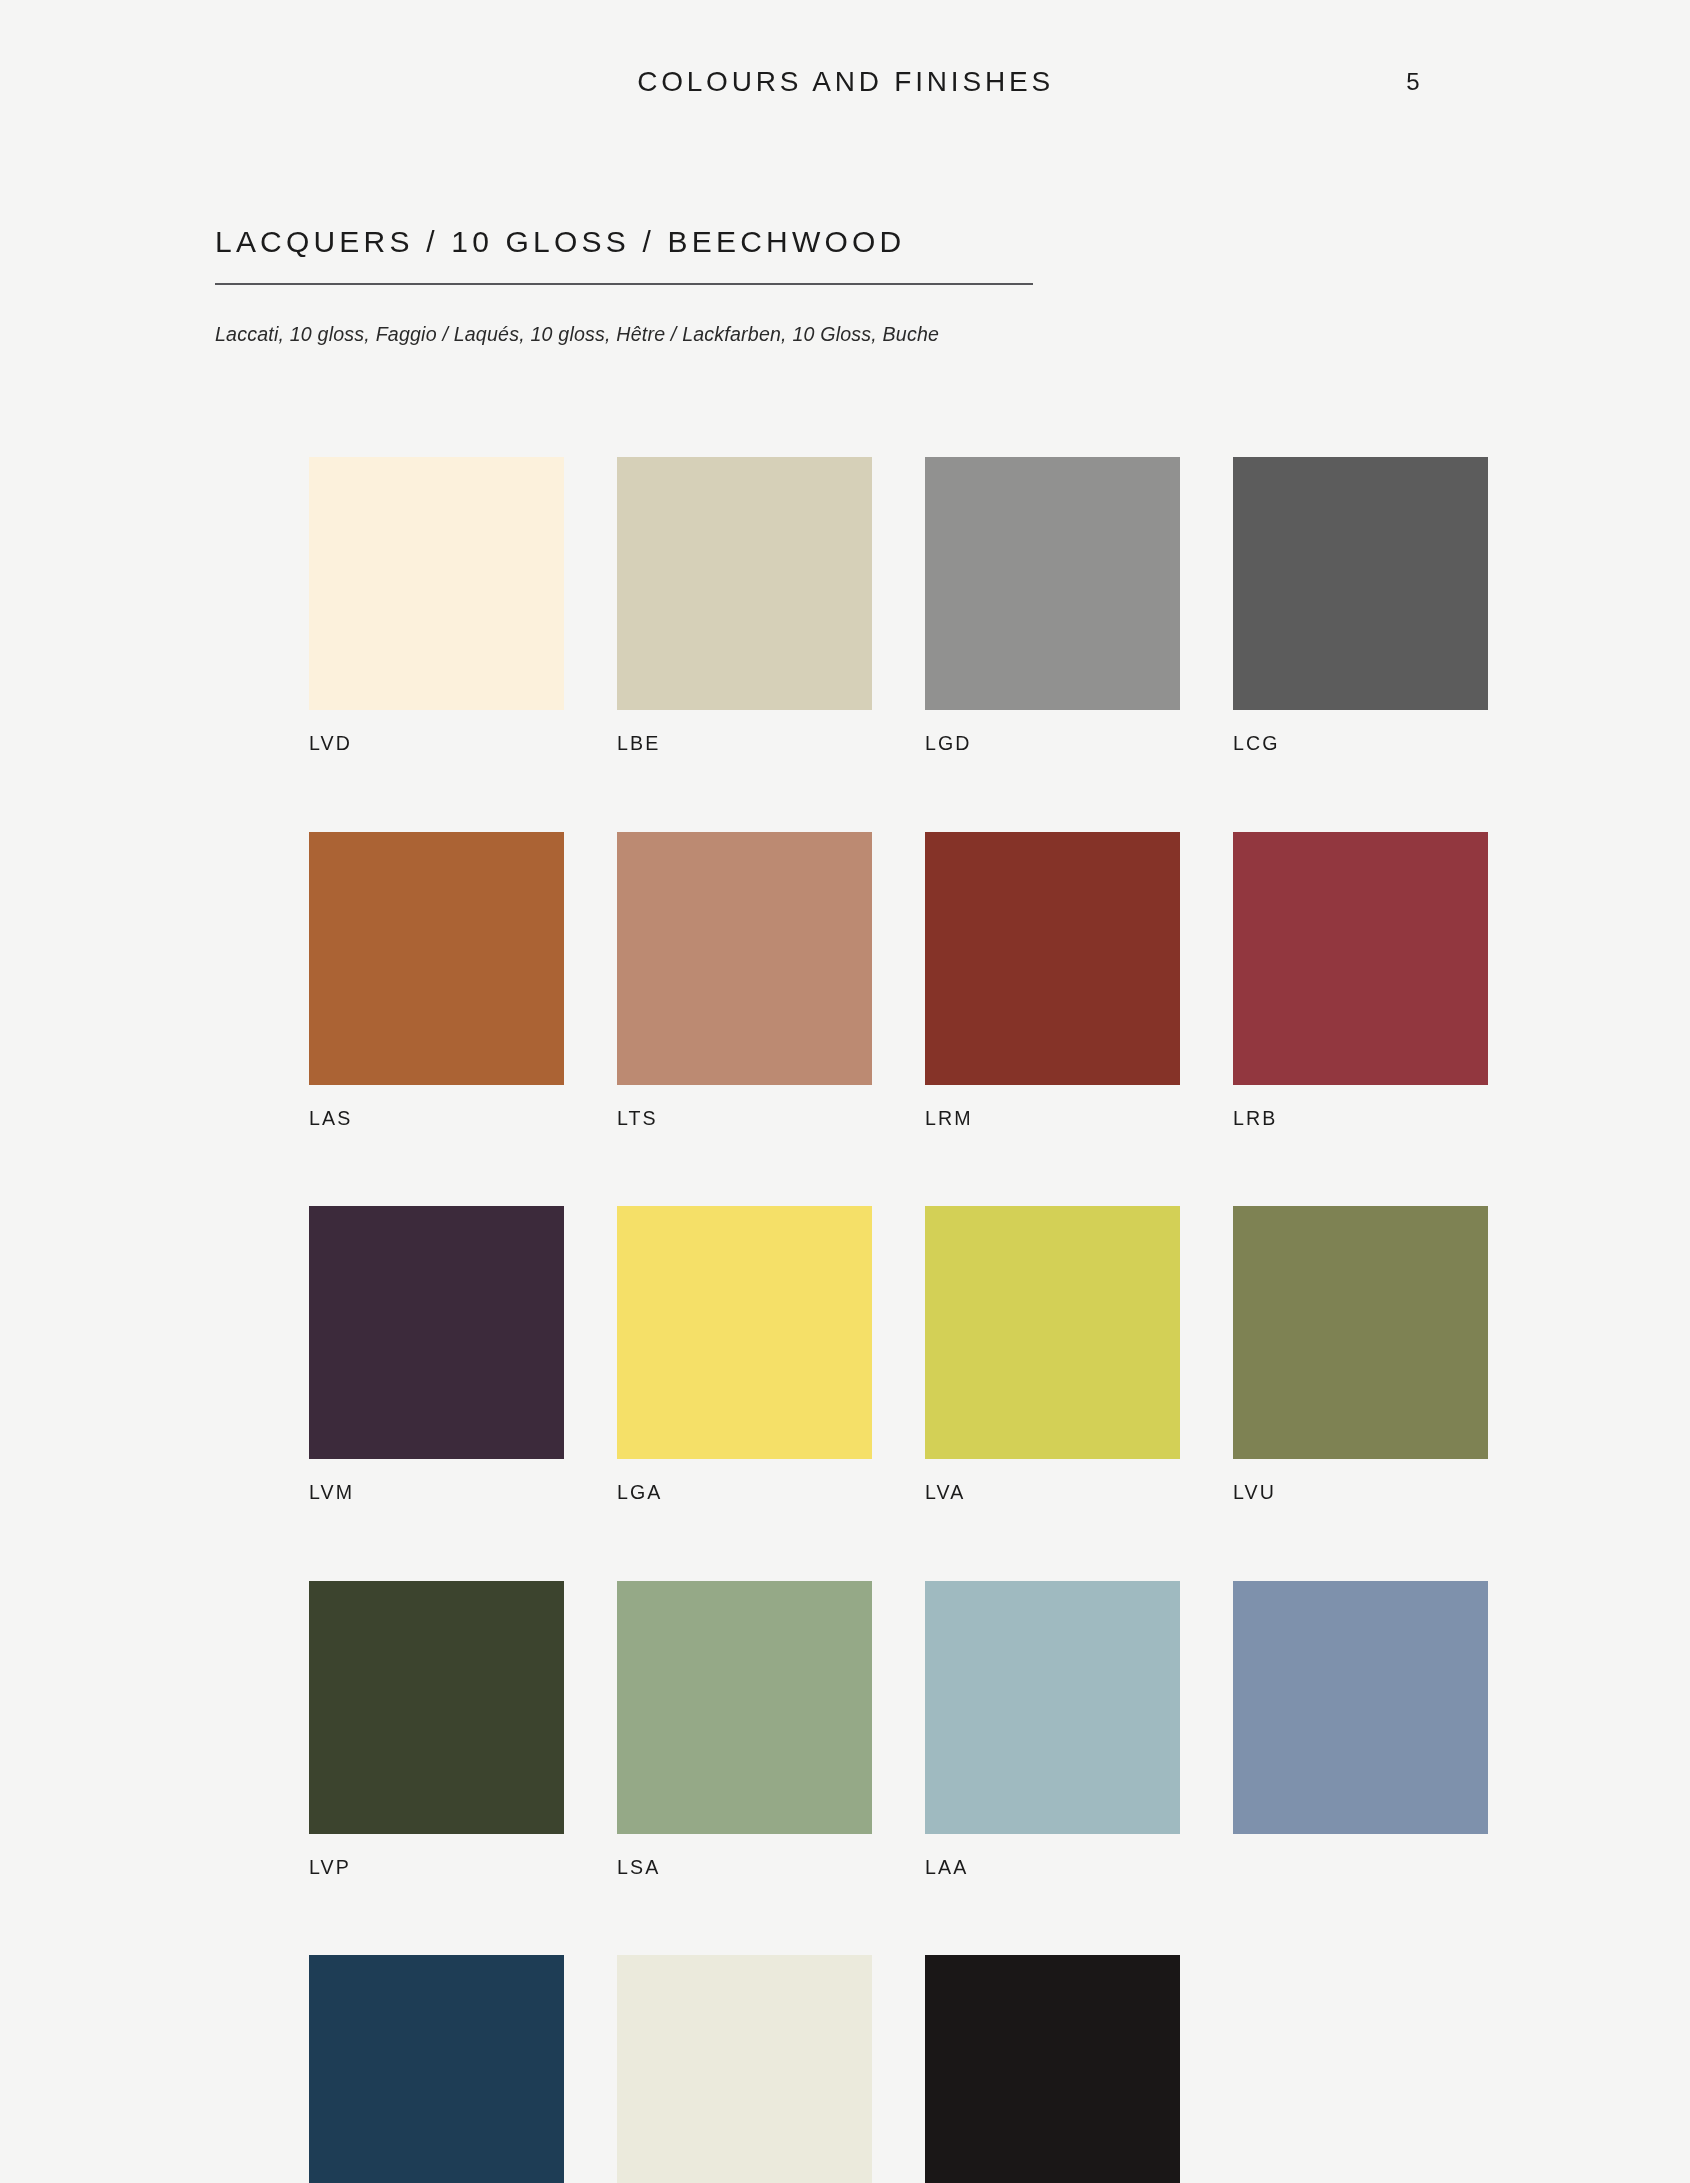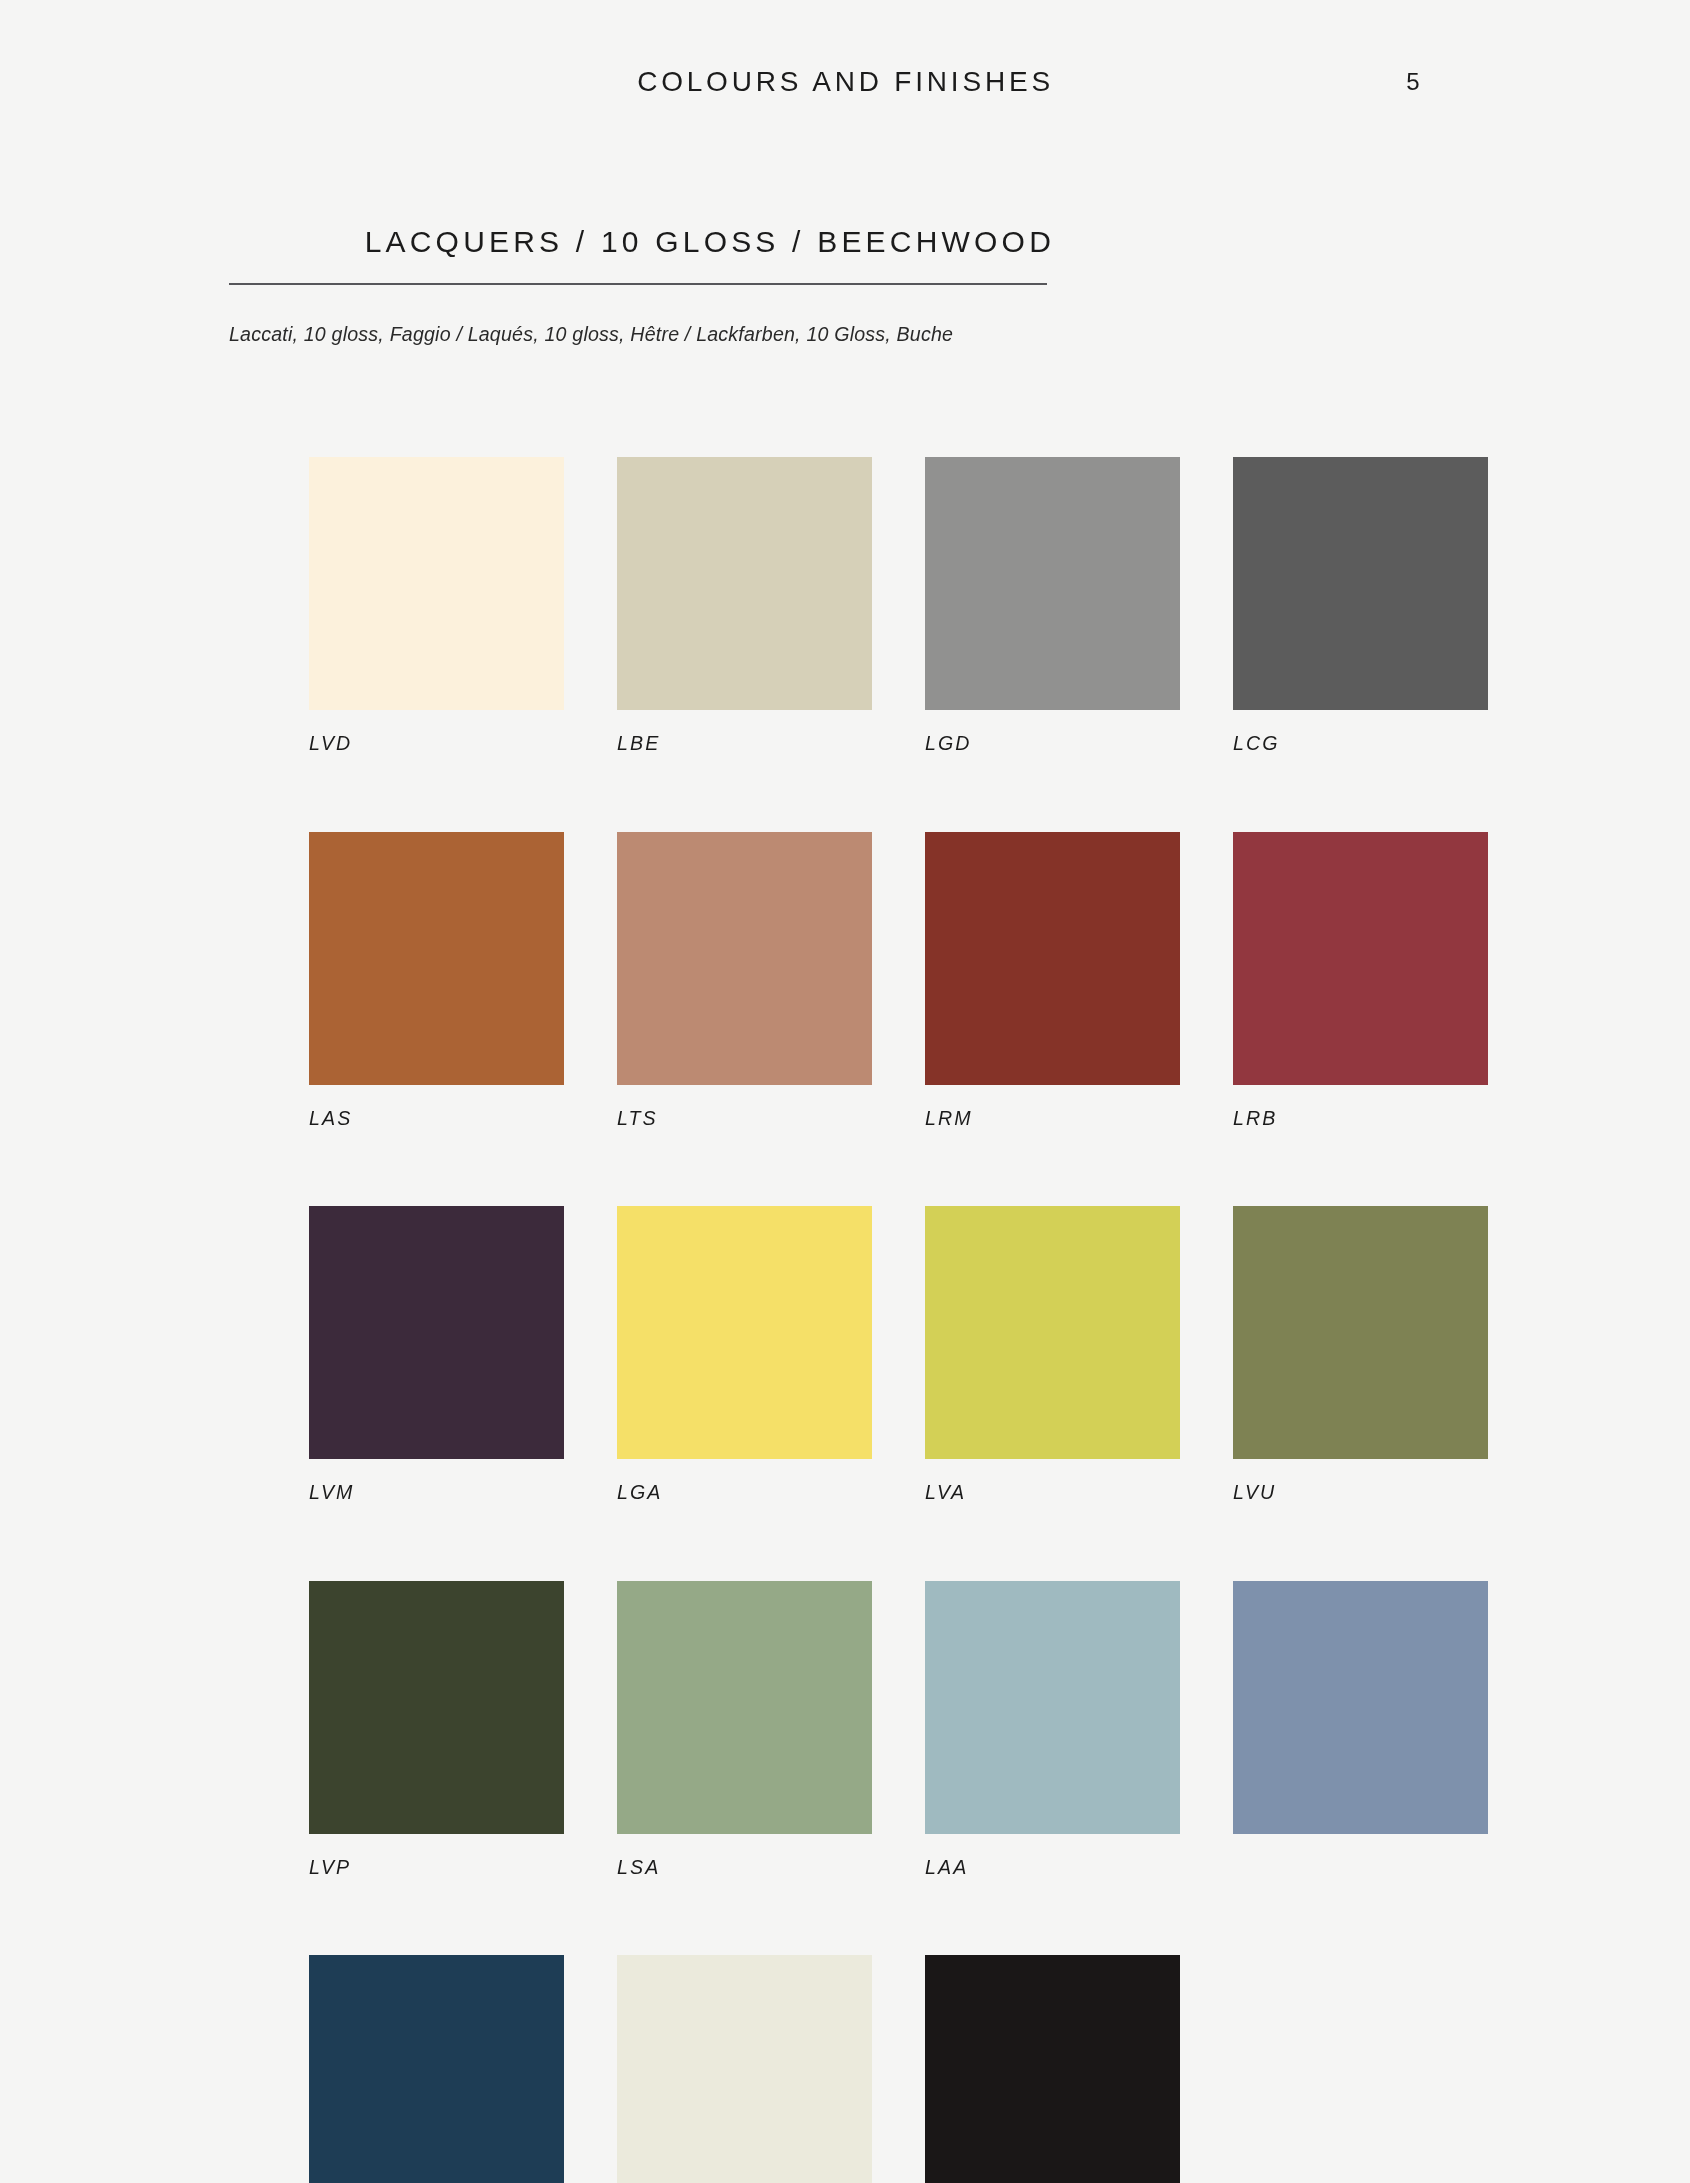--- a/index.html
+++ b/index.html
@@ -50,23 +50,22 @@
     color: #1b1b1b;
     font-weight: 400;
     line-height: 1;
     letter-spacing: 0.3px;
   }
 
   
   .section-head {
     position: absolute;
     top: 227px;
-    left: 229px;
+    left: 215px;
     width: 826px;
-    text-align: right;
   }
   .section-title {
     font-size: 30px;
     letter-spacing: 4.2px;
     color: #1b1b1b;
     font-weight: 400;
     line-height: 1;
     white-space: nowrap;
   }
   .section-rule {
@@ -94,21 +93,20 @@
     top: 457px;
     left: 309px;
     width: 1179px;
     display: grid;
     grid-template-columns: repeat(4, 255px);
     column-gap: 53px;
     row-gap: 78px;
   }
   .swatch-cell {
     width: 205px;
-    font-style: italic;
   }
   .swatch-chip {
     width: 255px;
     height: 253px;
   }
   .swatch-label {
     margin-top: 24px;
     font-size: 19.6px;
     letter-spacing: 2.1px;
     color: #1b1b1b;

